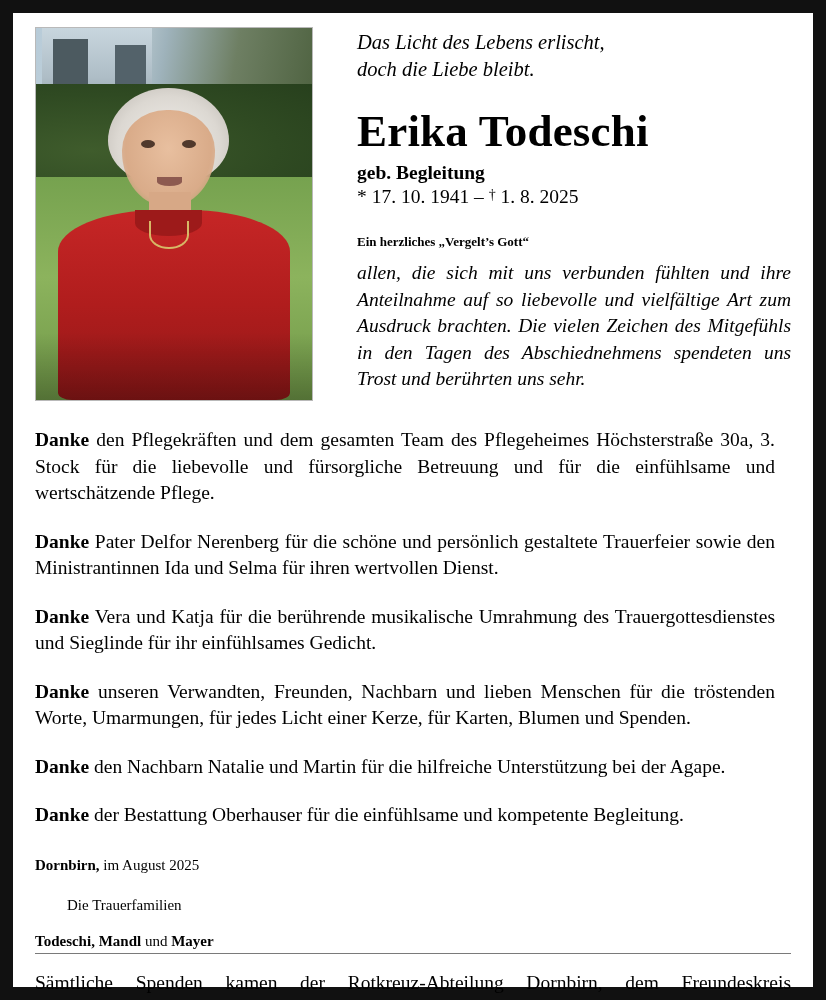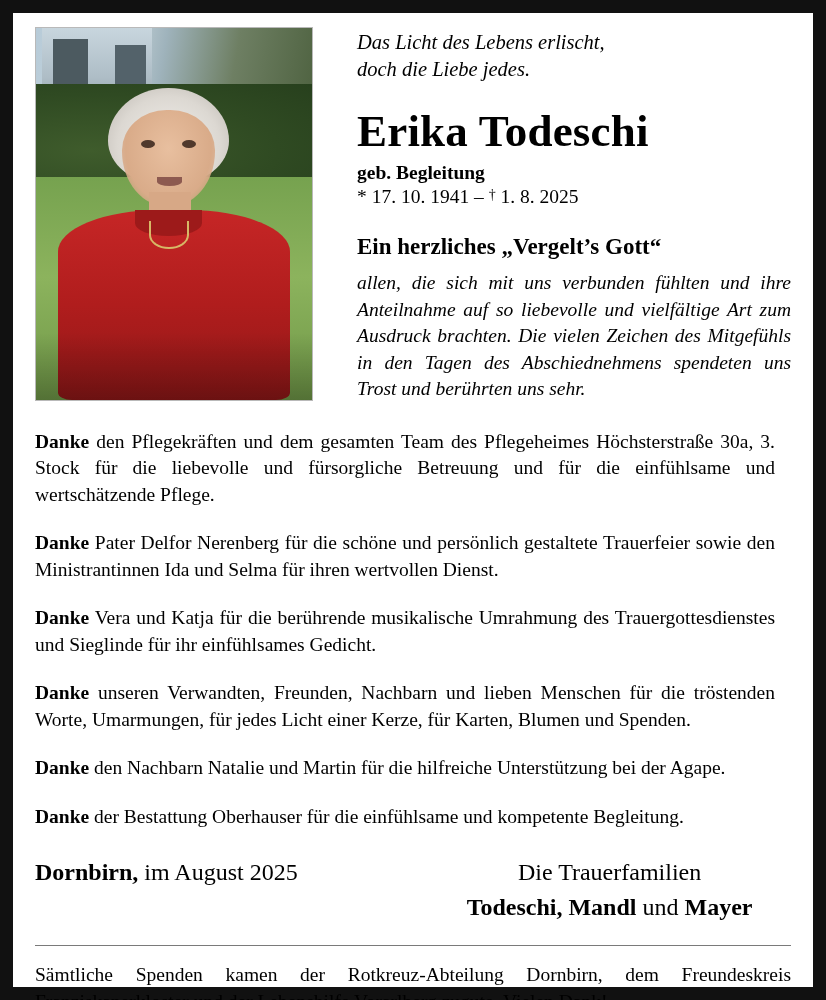--- a/index.html
+++ b/index.html
@@ -130,21 +130,21 @@
     font-weight: bold;
     margin: 0 0 2px 0;
   }
   .dates {
     font-size: 19.5px;
     font-weight: normal;
     margin: 2px 0 26px 0;
   }
   .dates sup { font-size: 14px; vertical-align: 4px; }
   .thanks-head {
-    font-size: 23px;
+    font-size: 13px;
     font-weight: bold;
     margin: 0 0 10px 0;
   }
   .intro {
     font-size: 19.5px;
     line-height: 1.36;
     text-align: justify;
     margin: 0;
     font-style: italic;
   }
@@ -159,29 +159,29 @@
     margin: 0 16px 22px 0;
     text-align: justify;
     text-justify: inter-word;
   }
   .para:last-child { margin-bottom: 0; }
   .para b { font-weight: bold; }
 
   
   .sig-row {
     display: flex;
-    flex-direction: row;
+    flex-direction: column;
     align-items: flex-start;
     margin-top: 26px;
-    font-size: 24px;
+    font-size: 15px;
     line-height: 1.35;
   }
   .sig-left { flex: 0 0 52%; }
   .sig-right { flex: 1 1 auto; text-align: center; }
-  .sig-right .fam-line2 { margin-top: 2px; }
+  .sig-right .fam-line2 { margin-top: 16px; }
 
   .rule {
     border: none;
     border-top: 1px solid #7a7a7a;
     margin: 22px 0 16px 0;
   }
   .footnote {
     font-size: 19.5px;
     line-height: 1.36;
     text-align: justify;
@@ -210,21 +210,21 @@
       <div class="ph-body"></div>
       <div class="ph-collar"></div>
       <div class="ph-necklace"></div>
       <div class="ph-shadow"></div>
     </div>
 
     <div class="top-text">
 
       <div class="motto">
         <div>Das Licht des Lebens erlischt,</div>
-        <div>doch die Liebe jedes.</div>
+        <div>doch die Liebe bleibt.</div>
       </div>
 
       <h1 class="name">Erika Todeschi</h1>
 
       <div class="born-name">geb. Begleitung</div>
 
       <div class="dates">
         <span>*</span>
         <span>17. 10. 1941</span>
         <span>–</span>

